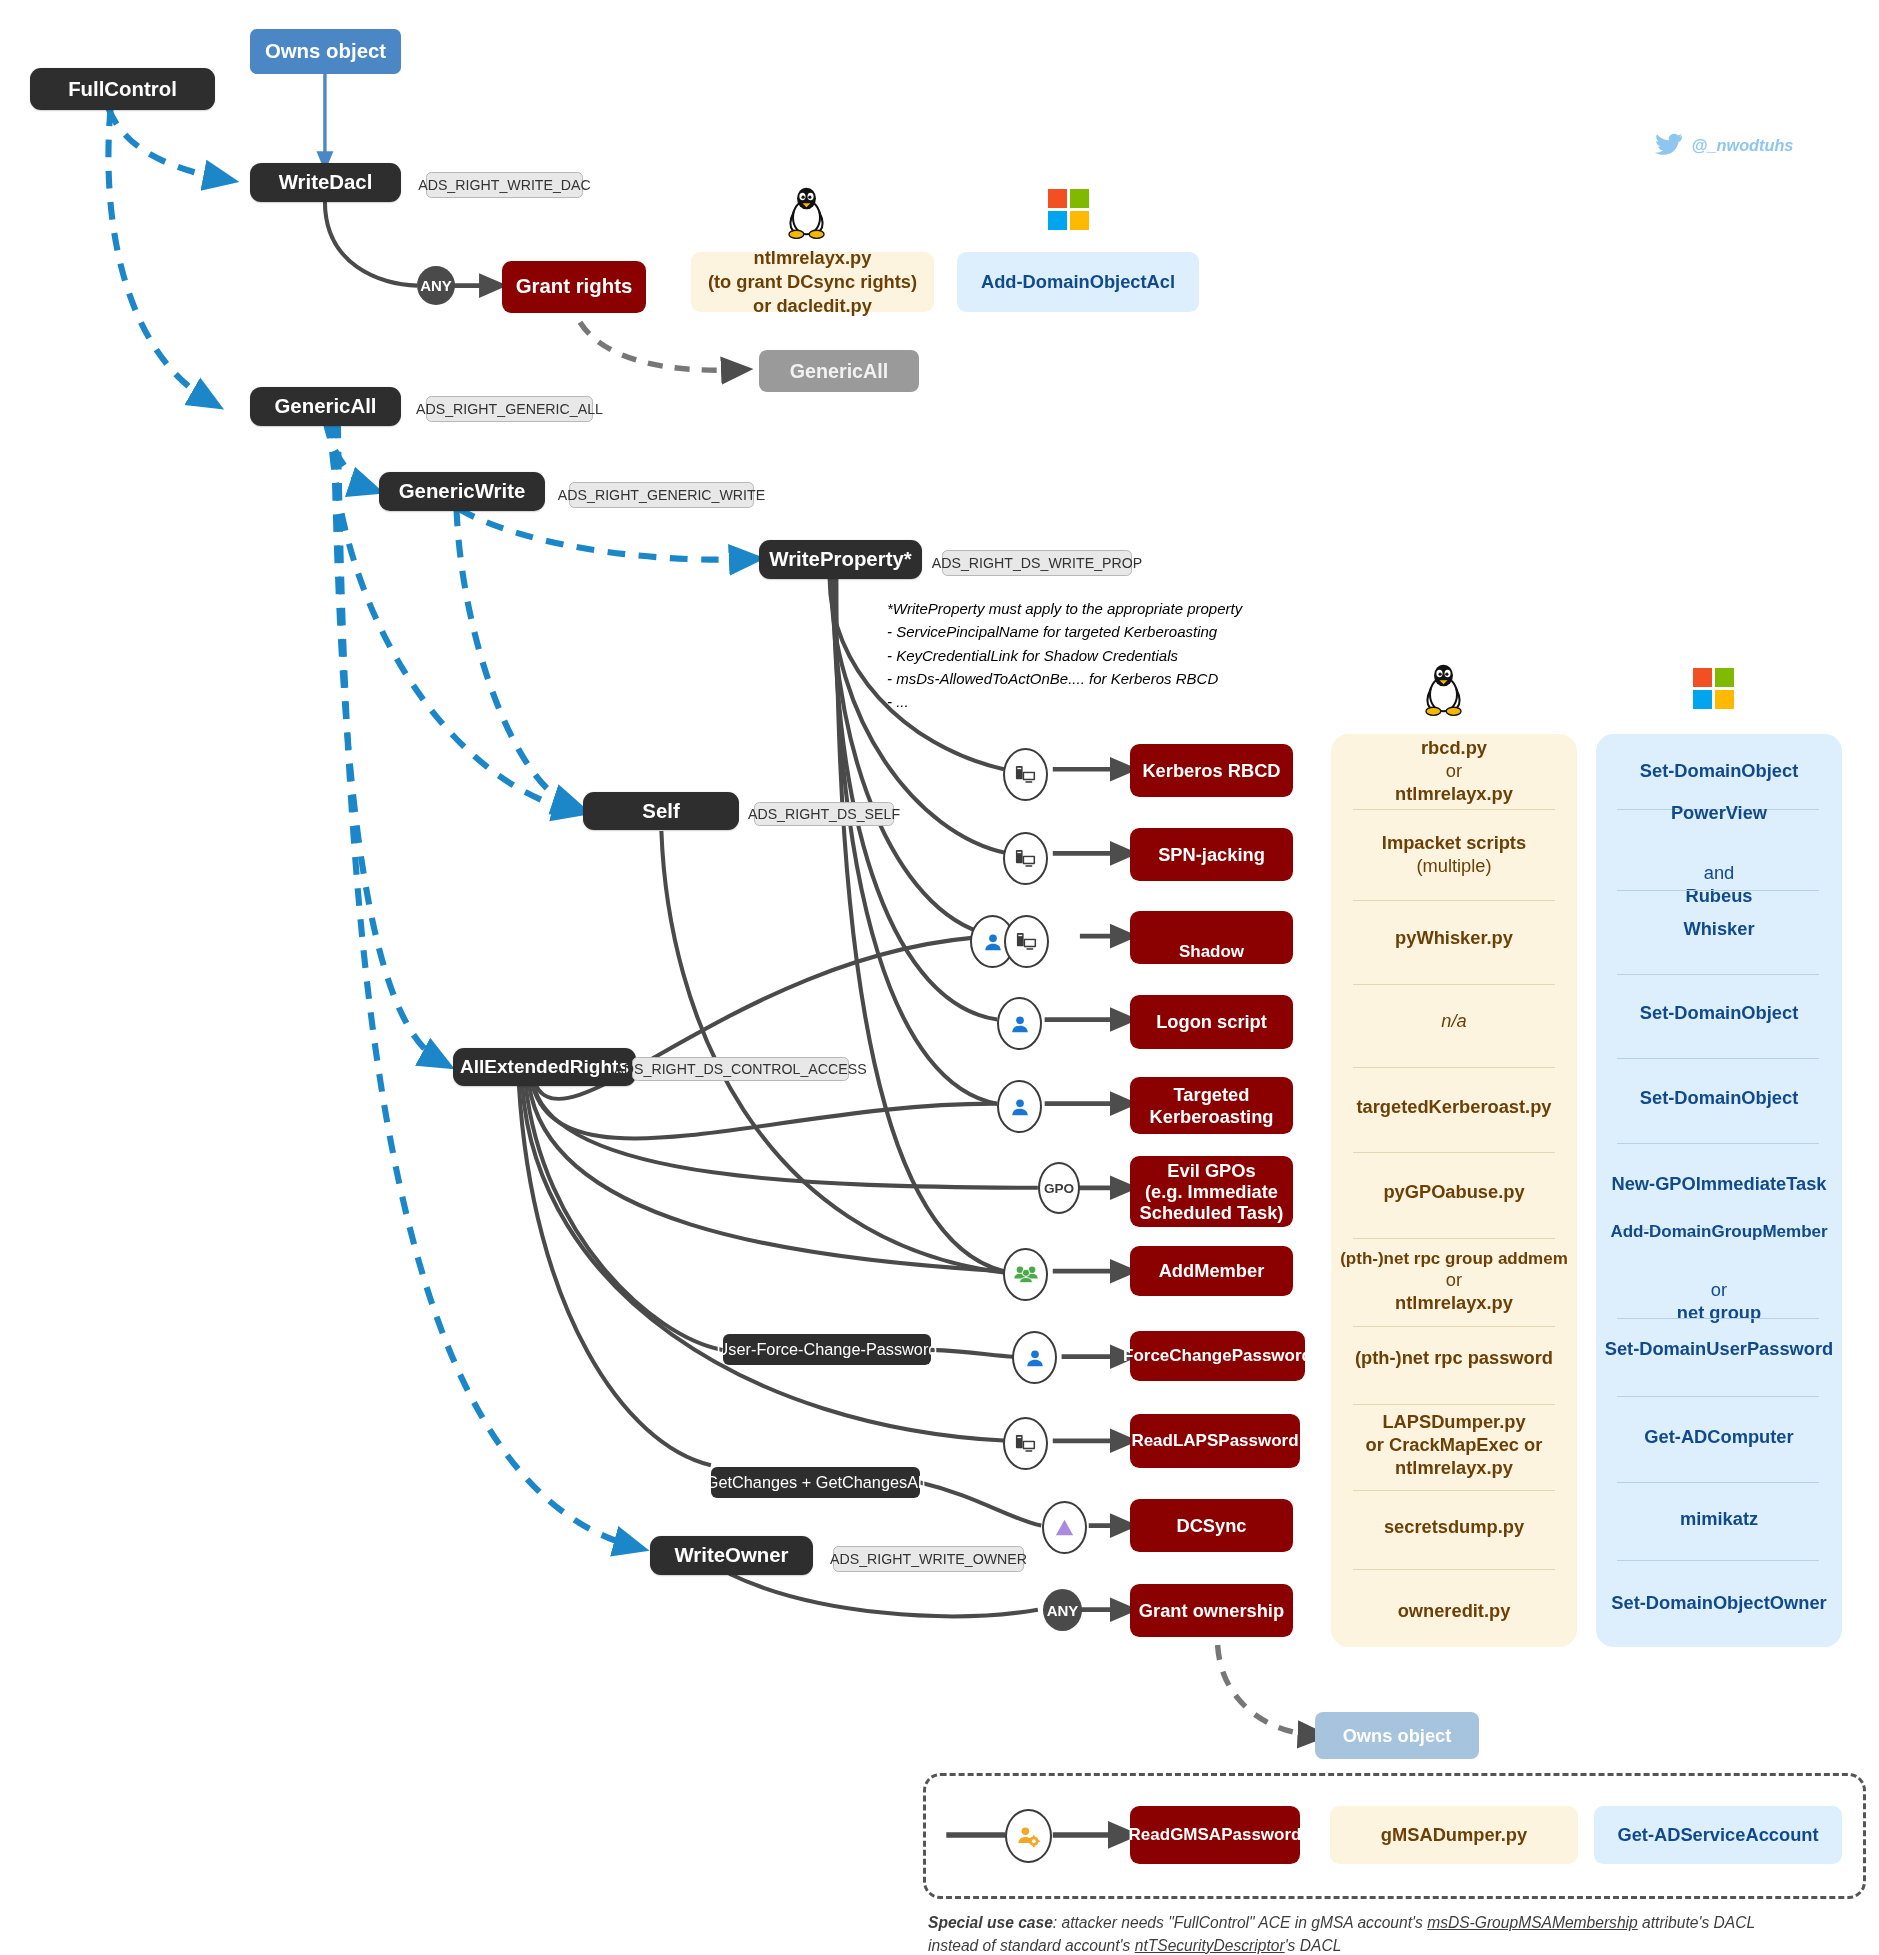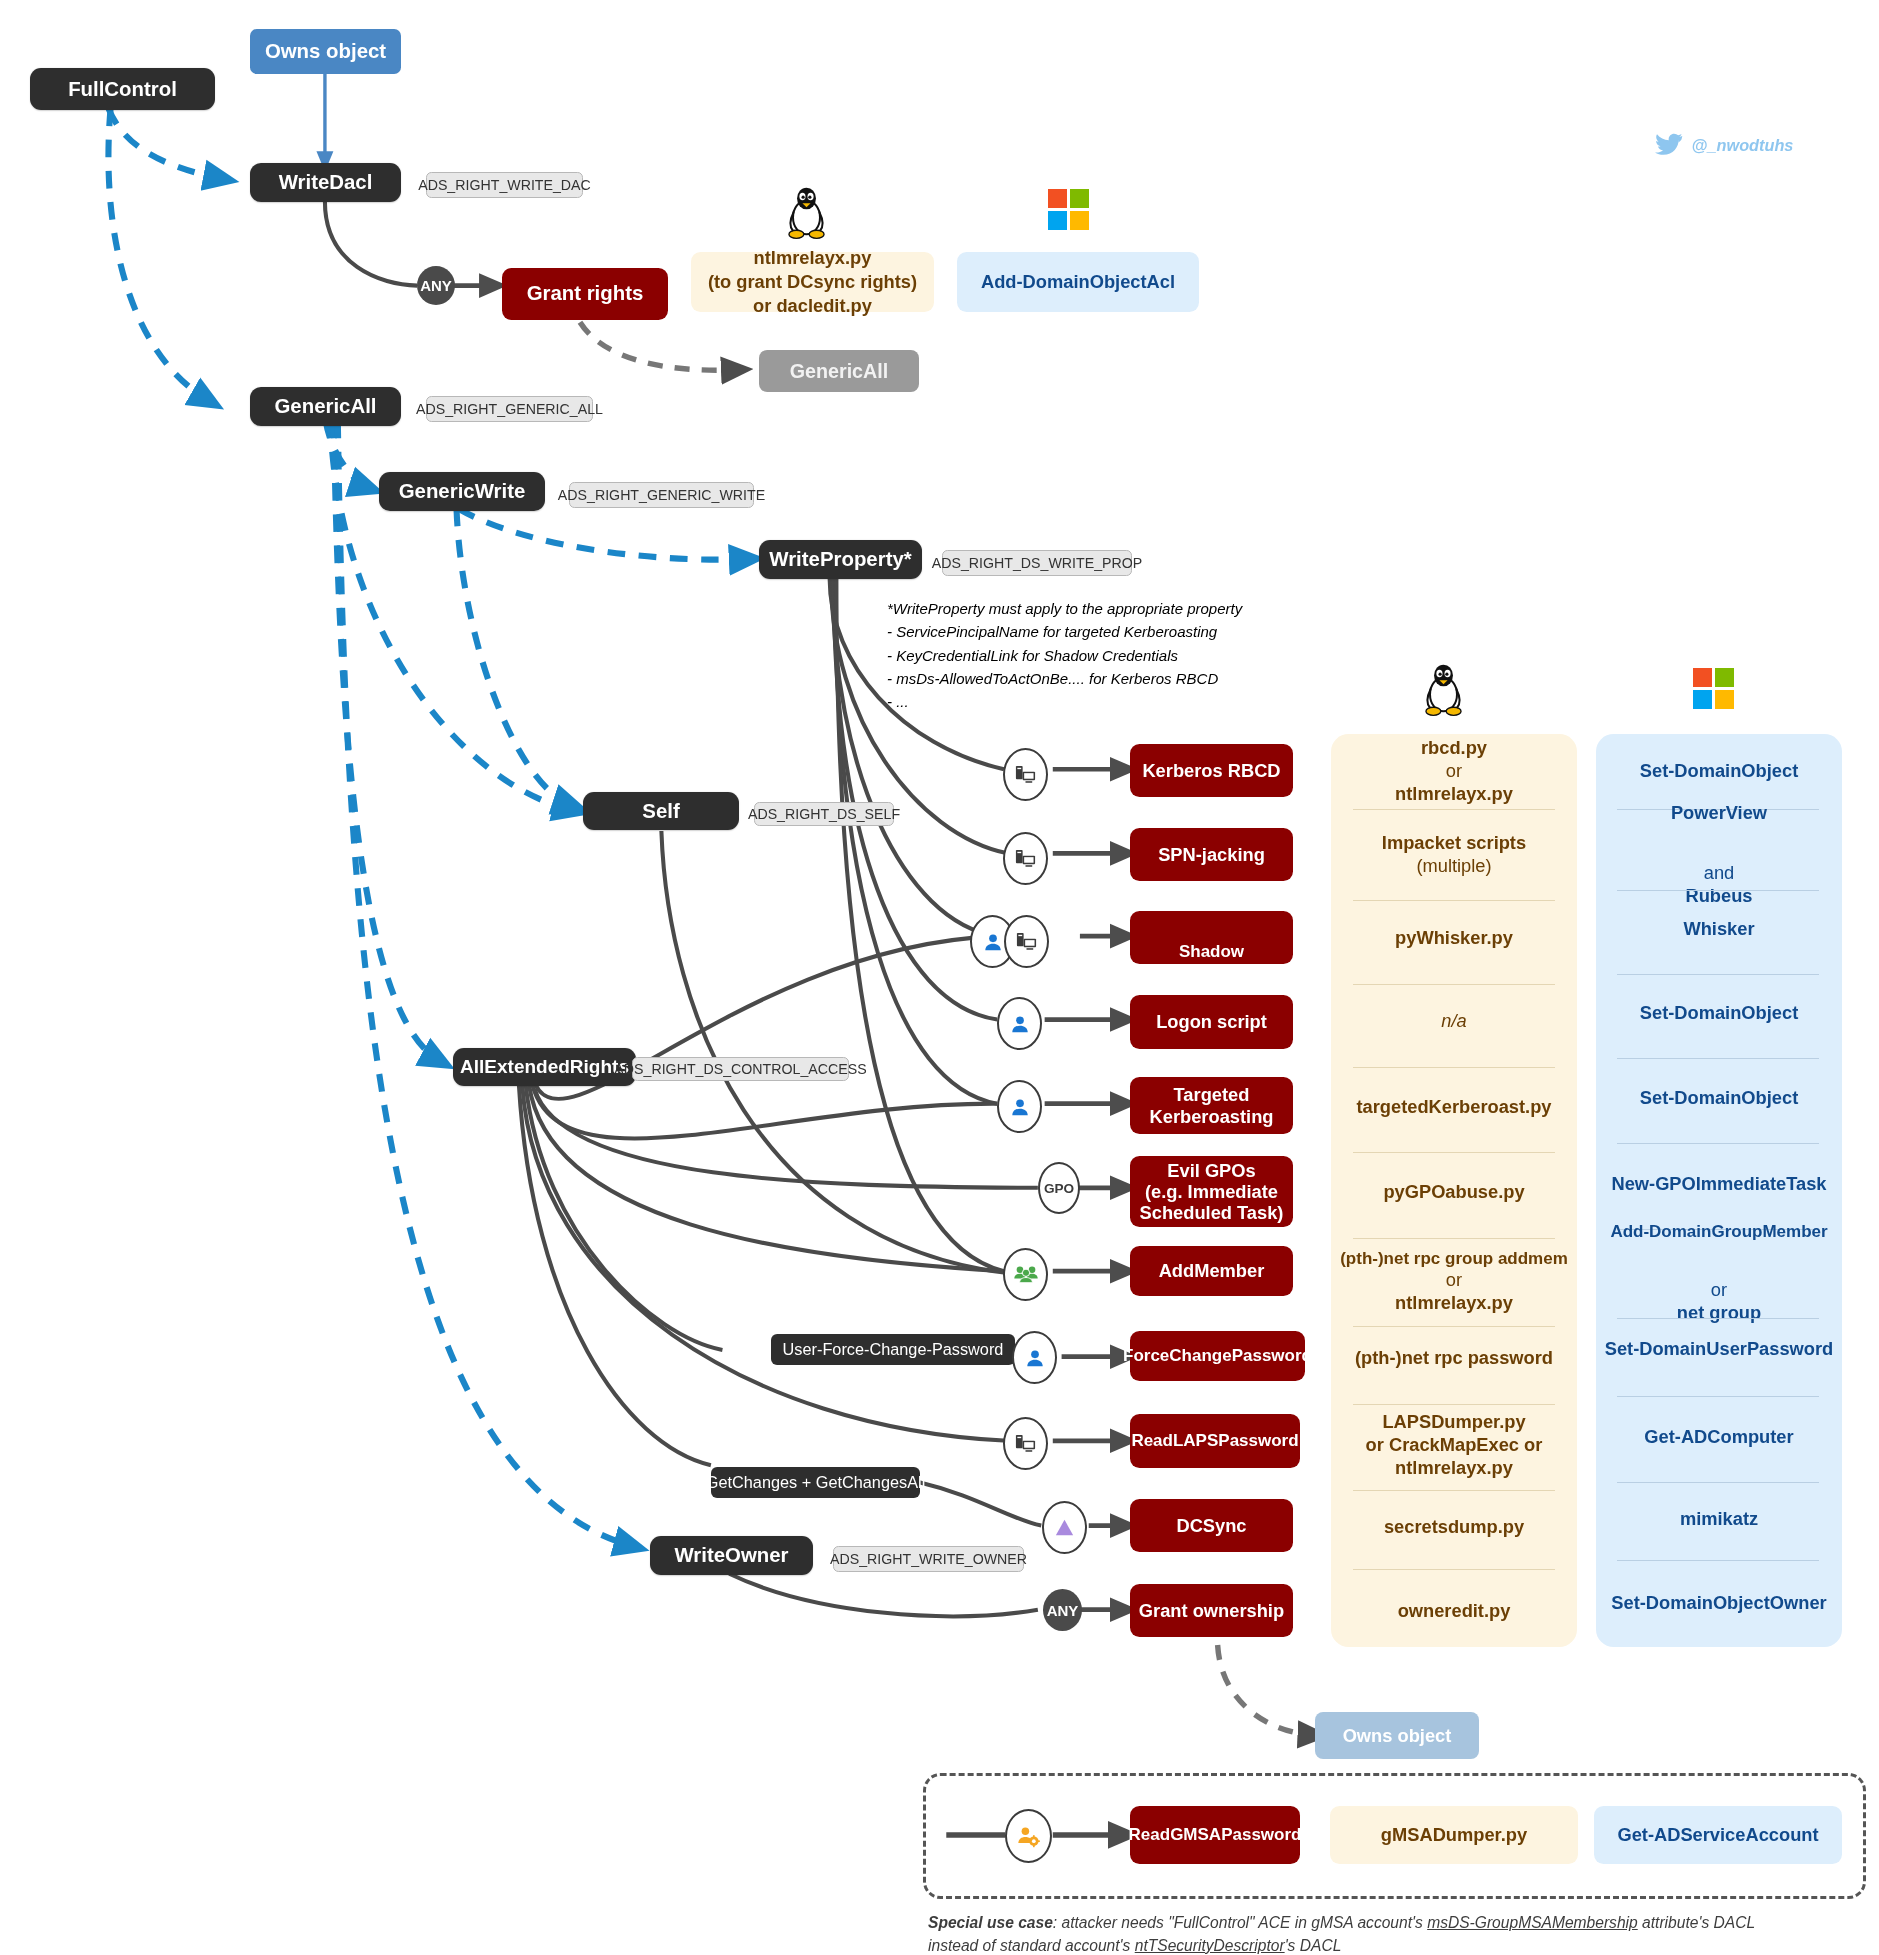--- a/index.html
+++ b/index.html
@@ -207,21 +207,21 @@
   <div class="adstag" style="left:632px;top:1057px;width:217px;height:24.4px;">ADS_RIGHT_DS_CONTROL_ACCESS</div>
 
   <div class="node right-node" style="left:650px;top:1536px;width:163px;height:39px;">
     <span>WriteOwner</span>
   </div>
   <div class="adstag" style="left:833px;top:1546px;width:191px;height:26px;">ADS_RIGHT_WRITE_OWNER</div>
 
   <div class="circ circ-dark" style="left:417px;top:266px;width:38px;height:39px;">
     <span class="lbl">ANY</span>
   </div>
-  <div class="node attack-node" style="left:502px;top:268px;width:166px;height:52px;">
+  <div class="node attack-node" style="left:502px;top:261px;width:144px;height:52px;">
     <span style="font-size:20.4px;">Grant rights</span>
   </div>
   <div class="node gray-node" style="left:759px;top:350px;width:160px;height:42px;">
     <span>GenericAll</span>
   </div>
 
   <svg style="position:absolute;left:784px;top:185px;" width="45" height="54" viewBox="0 0 66 80">
     <ellipse cx="33" cy="48" rx="20" ry="25" fill="#fff" stroke="#111" stroke-width="3"></ellipse>
     <ellipse cx="33" cy="20" rx="14" ry="16" fill="#111"></ellipse>
     <ellipse cx="27" cy="17" rx="4.5" ry="5.5" fill="#fff"></ellipse>
@@ -420,21 +420,21 @@
     <div>ntlmrelayx.py</div>
   </div>
   <div class="toolcell win-txt" style="left:1592px;top:1233px;width:254px;height:79px;">
     <div style="font-size:17px;">Add-DomainGroupMember</div>
     <div class="plain">or</div>
     <div>net group</div>
   </div>
   <div class="sep sep-lin" style="left:1353px;top:1326px;width:202px;"></div>
   <div class="sep sep-win" style="left:1617px;top:1318px;width:202px;"></div>
 
-  <div class="edgelabel" style="left:723px;top:1334px;width:244px;height:31px;margin-left:48px;">User-Force-Change-Password</div>
+  <div class="edgelabel" style="left:723px;top:1334px;width:208px;height:31px;">User-Force-Change-Password</div>
   <div class="circ" style="left:1012px;top:1331px;width:45px;height:53px;">
     <svg width="22" height="22" viewBox="0 0 24 24">
         <circle cx="12" cy="8" r="4.2" fill="#1976d2"></circle>
         <path d="M3.6 21c0-4.7 3.8-7.2 8.4-7.2s8.4 2.5 8.4 7.2z" fill="#1976d2"></path>
       </svg>
   </div>
   <div class="node attack-node" style="left:1130px;top:1331px;width:175px;height:50px;">
     <span style="font-size:17px;">ForceChangePassword</span>
   </div>
   <div class="toolcell lin-txt" style="left:1327px;top:1322px;width:254px;height:72px;">

